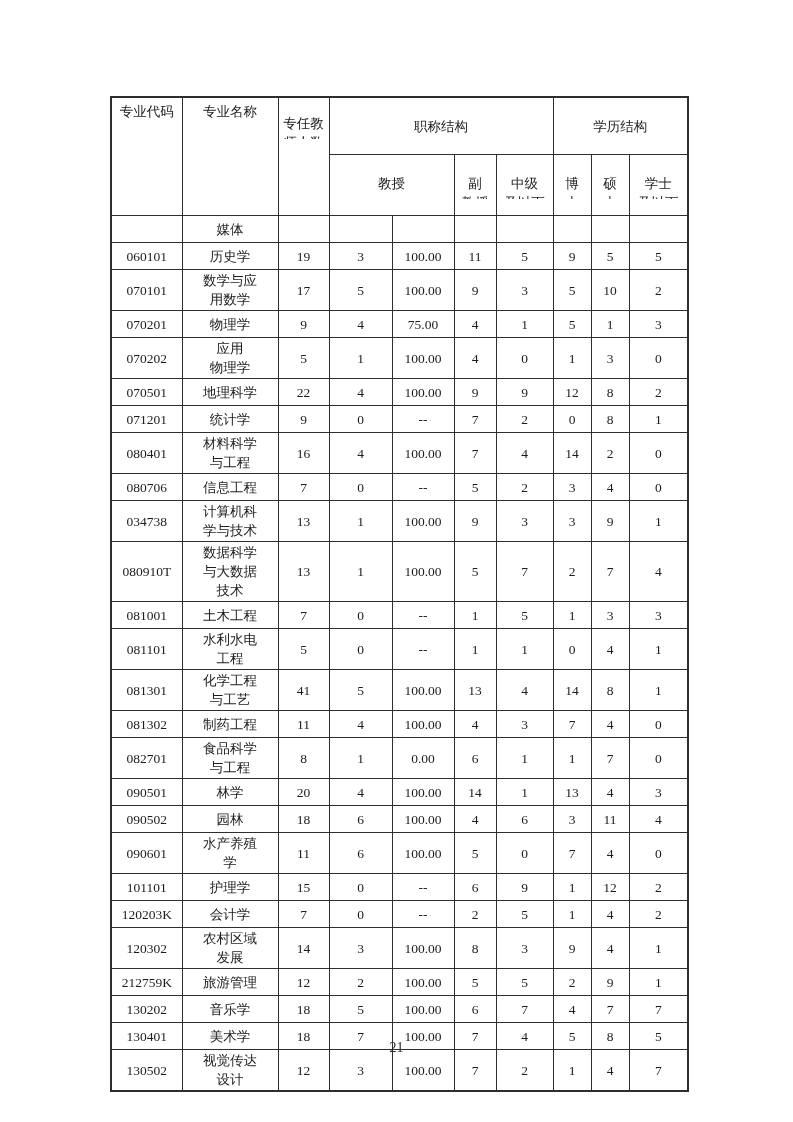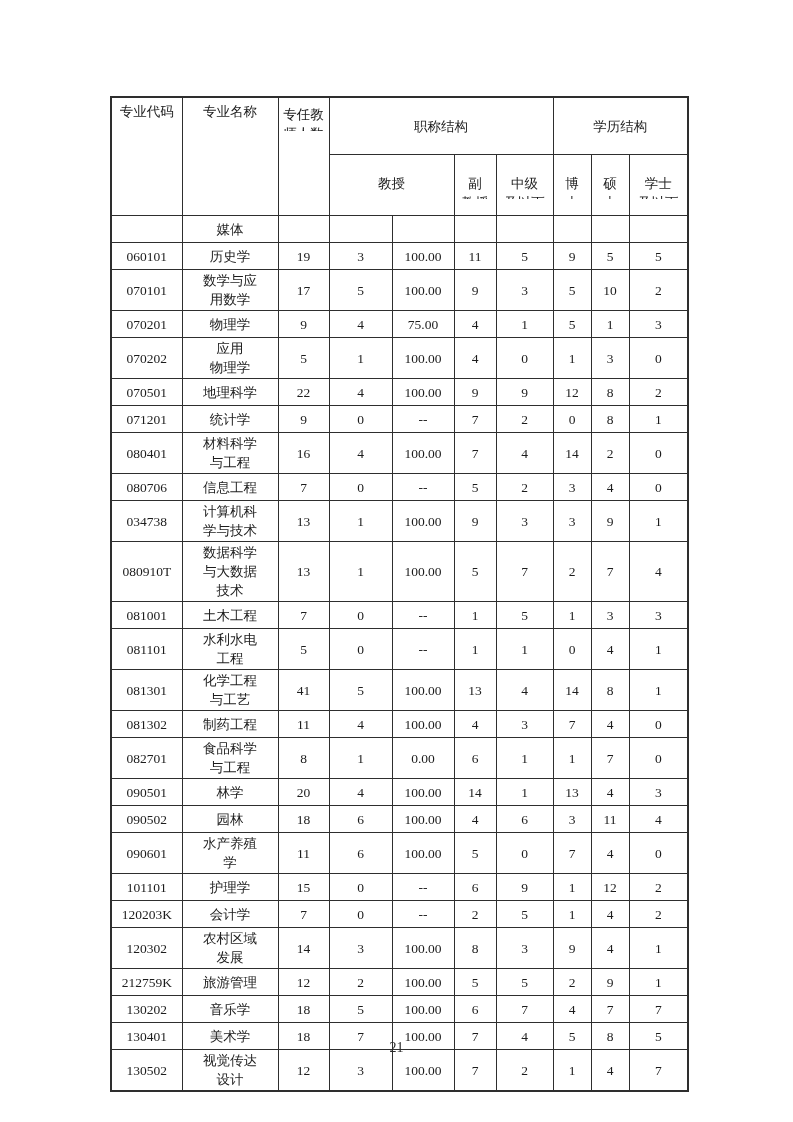--- a/index.html
+++ b/index.html
@@ -24,21 +24,21 @@
     font-weight:normal;
     font-size:13.5px;line-height:19px;
     padding:1px 2px;
     overflow:hidden;
   }
   .spec thead th{padding:16px 1px;}
   .spec th.grp{height:24px;}
   .spec thead tr.sub th{height:28px;vertical-align:top;text-align:center;}
   .spec th.topalign{vertical-align:top;padding-top:4px;}
   .clip{overflow:hidden;}
-  .clip-a{height:25px;margin-top:4px;font-family:Liberation Mono, monospace;}   
+  .clip-a{height:25px;margin-top:12px;}   
   .clip-b{height:25px;margin-top:3px;}
   .spec td{height:24px;}
   td.name-cell{white-space:pre-line;margin-top:24px;}
   tr.carry td{height:24px;}
   .pagenum{
     position:absolute;top:1040px;left:0;width:100%;
     text-align:center;font-size:14px;color:#2a2a2a;
   }
 </style>
 </head>

